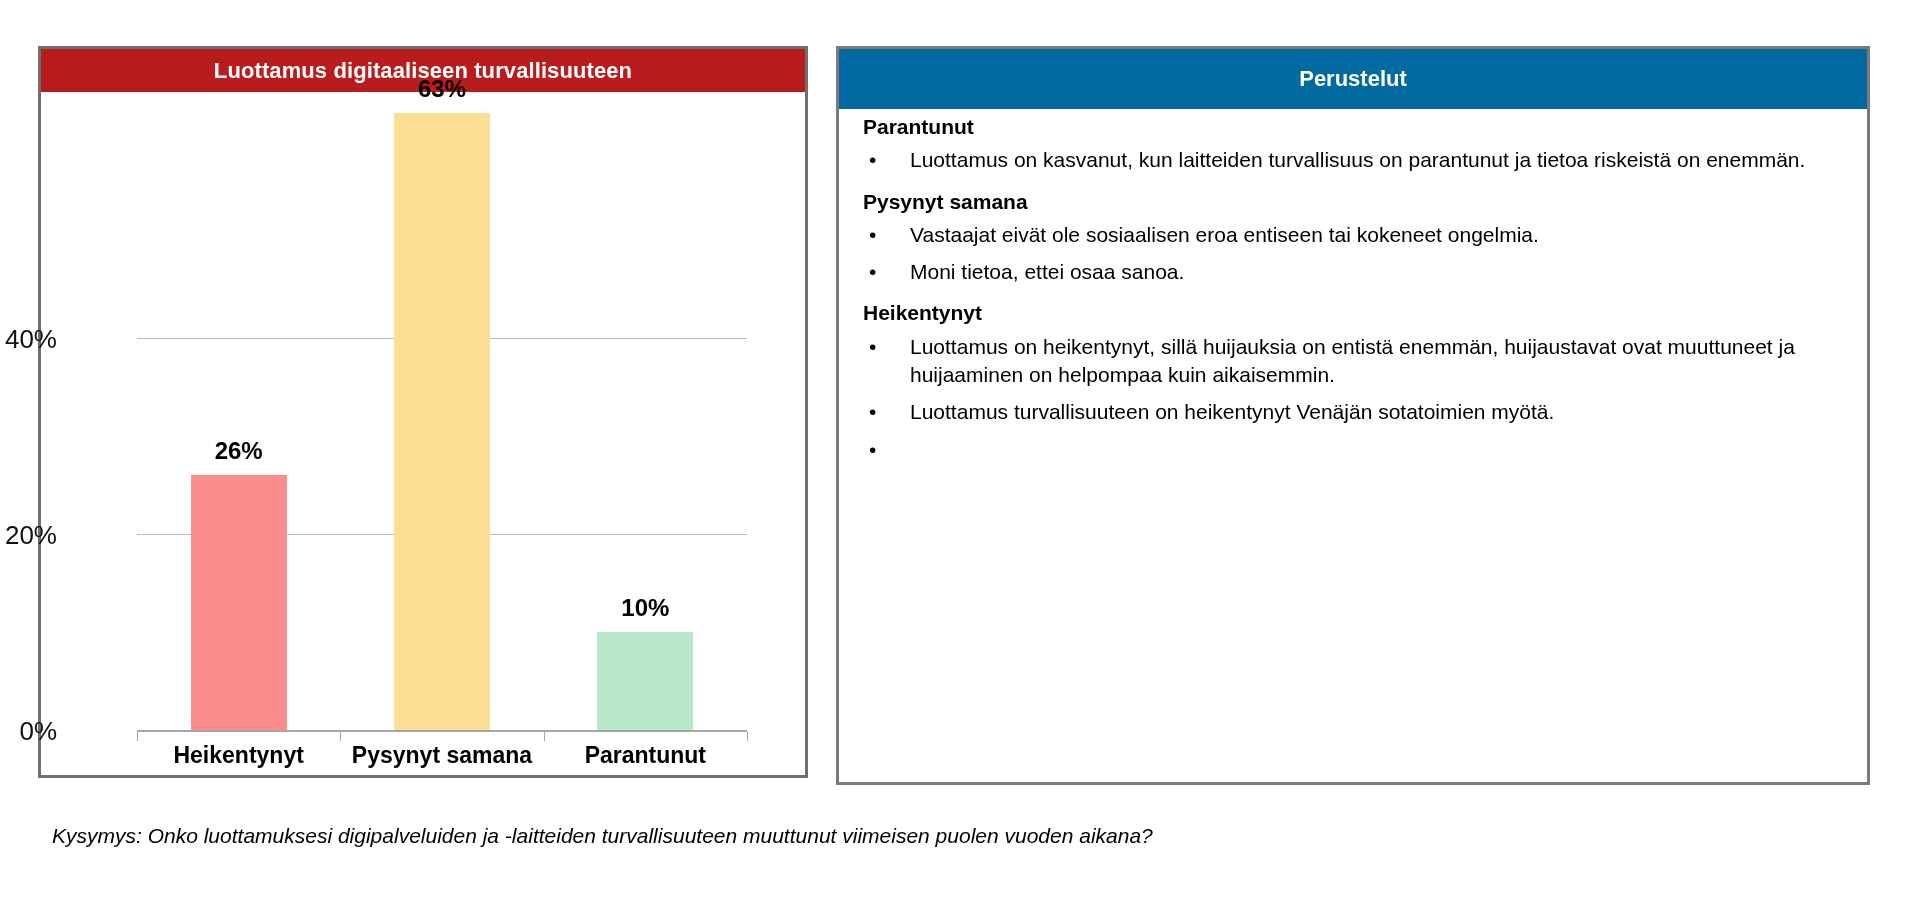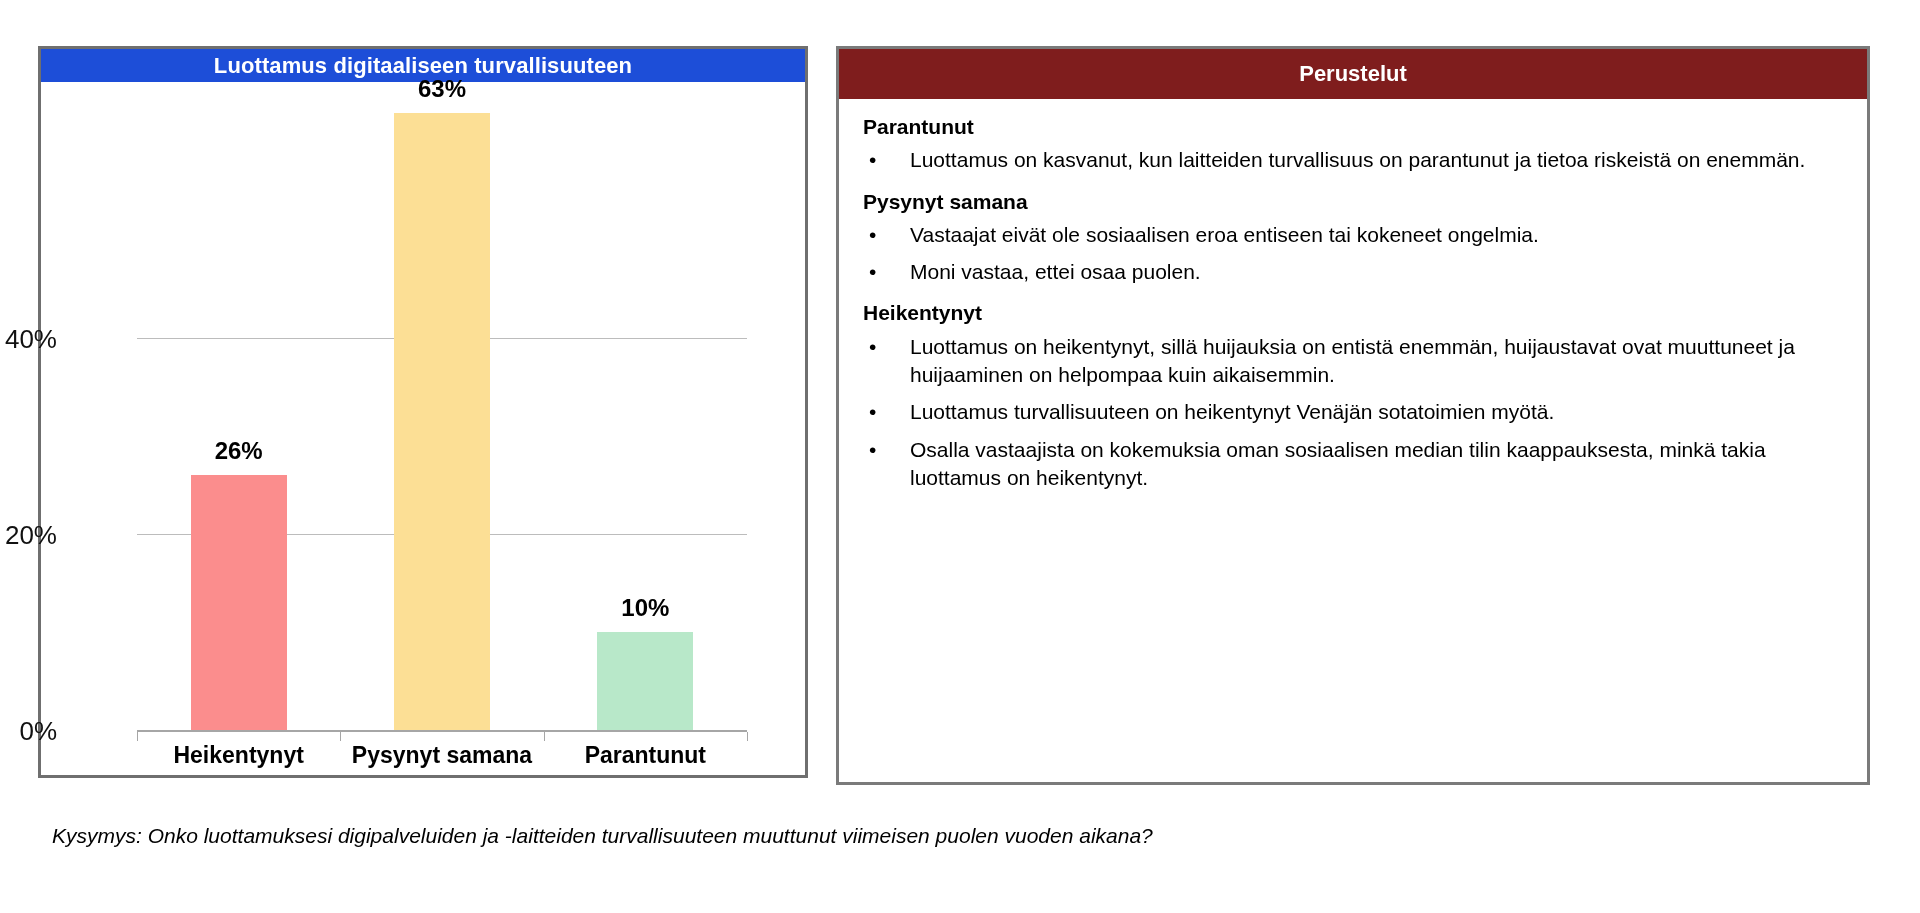--- a/index.html
+++ b/index.html
@@ -8,22 +8,22 @@
     font-family:"Liberation Sans","DejaVu Sans",sans-serif;
     position:relative;
   }
   .panel{position:absolute;background:#ffffff;box-sizing:border-box;}
   
   #chart-panel{
     left:38px;top:46px;width:770px;height:732px;
     border:3px solid #6f6f6f;
   }
   #chart-panel-header{
-    position:absolute;left:0;top:0;width:100%;height:33px;
-    background:#1d4ed8;color:#ffffff;
+    position:absolute;left:0;top:0;width:100%;height:43px;
+    background:#b91c1c;color:#ffffff;
     display:flex;align-items:center;justify-content:center;
     font-size:22px;font-weight:bold;letter-spacing:.1px;
   }
   #chart-body{position:absolute;left:0;top:43px;width:100%;height:686px;}
   
   .ytick{
     position:absolute;right:748px;width:60px;text-align:right;
     font-size:26px;color:#111;line-height:1;
   }
   .gridline{
@@ -43,22 +43,22 @@
   .catlabel{
     position:absolute;top:652px;width:204px;text-align:center;
     font-size:23px;font-weight:bold;color:#000;line-height:1;
   }
   
   #reasons-panel{
     left:836px;top:46px;width:1034px;height:739px;
     border:3px solid #7a7a7a;
   }
   #reasons-panel-header{
-    position:absolute;left:0;top:0;width:100%;height:50px;
-    background:#7f1d1d;color:#ffffff;
+    position:absolute;left:0;top:0;width:100%;height:60px;
+    background:#0369a1;color:#ffffff;
     display:flex;align-items:center;justify-content:center;
     font-size:22px;font-weight:bold;
   }
   #reasons-body{
     position:absolute;left:0;top:43px;right:0;bottom:0;
     padding:22px 26px 0 24px;box-sizing:border-box;
   }
   .grp{margin-bottom:14px;}
   .grp-title{
     font-size:21px;font-weight:bold;color:#000;margin-bottom:7px;line-height:1.2;
@@ -117,27 +117,27 @@
   <div class="grp">
         <div class="grp-title">Parantunut</div>
         <ul class="bullets">
           <li><span class="dot">•</span><span>Luottamus on kasvanut, kun laitteiden turvallisuus on parantunut ja tietoa riskeistä on enemmän.</span></li>
         </ul>
       </div>
       <div class="grp">
         <div class="grp-title">Pysynyt samana</div>
         <ul class="bullets">
           <li><span class="dot">•</span><span>Vastaajat eivät ole sosiaalisen eroa entiseen tai kokeneet ongelmia.</span></li>
-          <li><span class="dot">•</span><span>Moni vastaa, ettei osaa puolen.</span></li>
+          <li><span class="dot">•</span><span>Moni tietoa, ettei osaa sanoa.</span></li>
         </ul>
       </div>
       <div class="grp">
         <div class="grp-title">Heikentynyt</div>
         <ul class="bullets">
           <li><span class="dot">•</span><span>Luottamus on heikentynyt, sillä huijauksia on entistä enemmän, huijaustavat ovat muuttuneet ja huijaaminen on helpompaa kuin aikaisemmin.</span></li>
           <li><span class="dot">•</span><span>Luottamus turvallisuuteen on heikentynyt Venäjän sotatoimien myötä.</span></li>
-          <li><span class="dot">•</span><span>Osalla vastaajista on kokemuksia oman sosiaalisen median tilin kaappauksesta, minkä takia luottamus on heikentynyt.</span></li>
+          <li><span class="dot">•</span></li>
         </ul>
       </div>
     </div>
 </div>
 
 <div id="footer-question">Kysymys: Onko luottamuksesi digipalveluiden ja -laitteiden turvallisuuteen muuttunut viimeisen puolen vuoden aikana?</div>
 
 </body></html>

